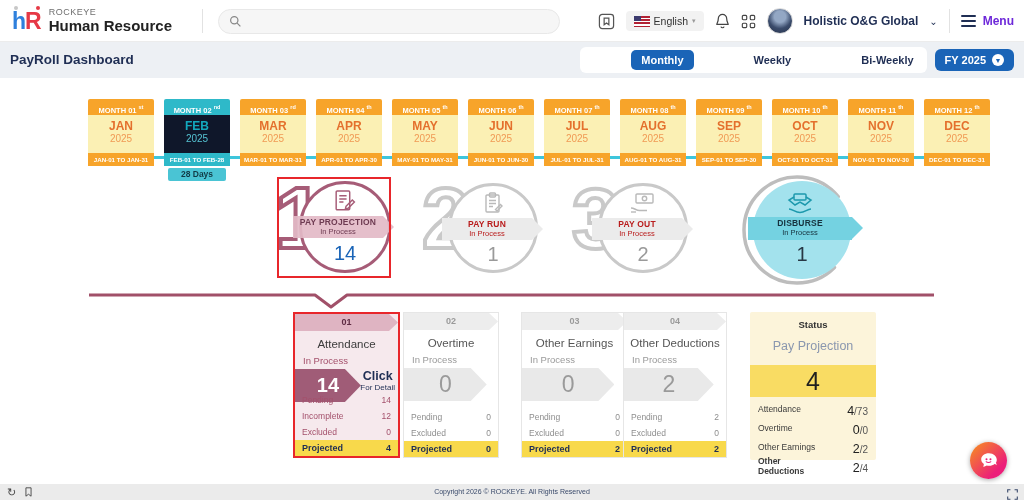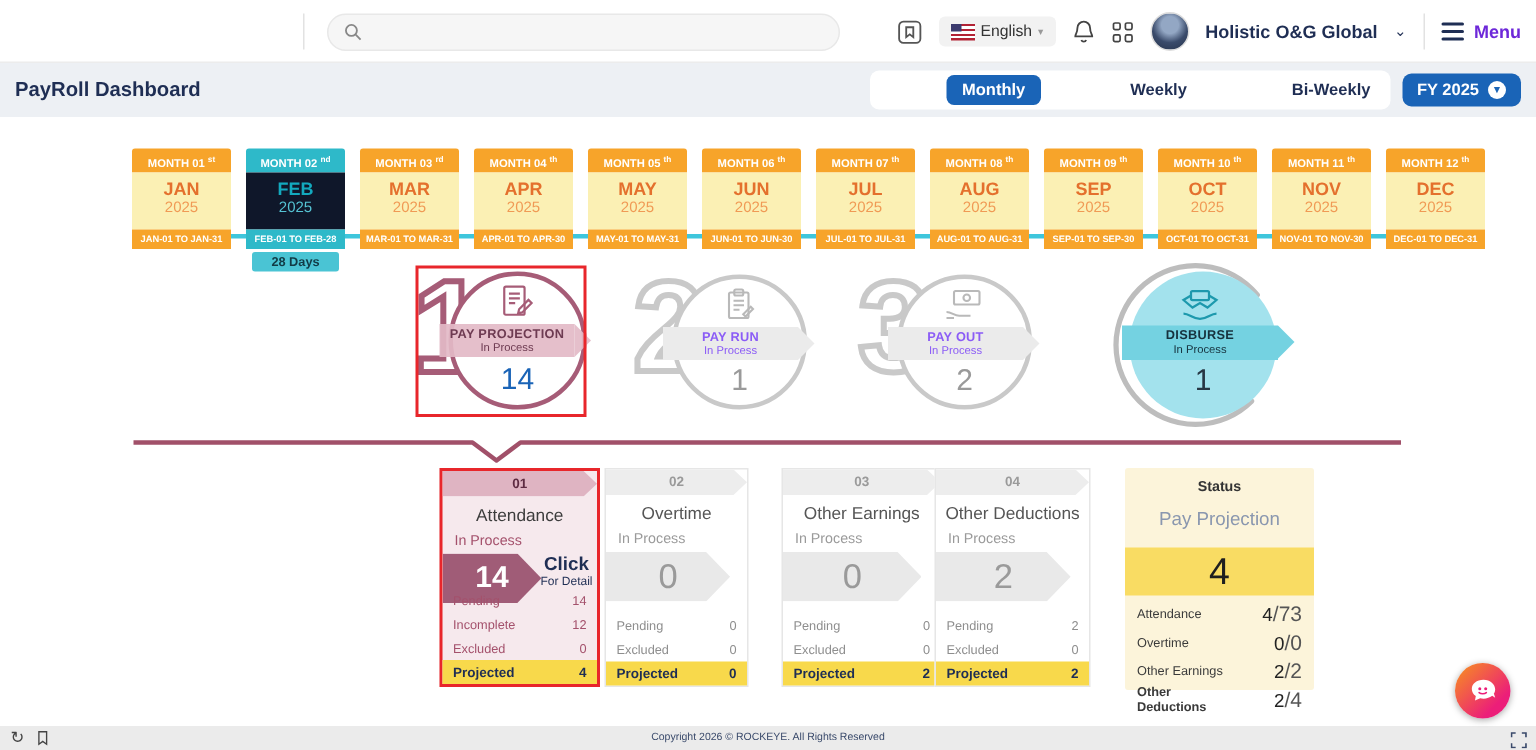--- a/index.html
+++ b/index.html
@@ -78,21 +78,21 @@
   
   .hc-circle { position:absolute; left:9px; top:9px; width:94px; height:94px; border-radius:50%; background:#DCEBF9; z-index:2; }
   .hc-band { left:2px; top:40px; width:104px; height:22px; background:#BFDAF3; color:#1F2E54; }
   .hc-band::after { border-left:11px solid #BFDAF3; }
   .hc-val { left:0; top:66px; width:108px; color:#1A64B7; font-size:13px; font-weight:bold; }
 
   
   .sel-box { position:absolute; left:277px; top:177px; width:114px; height:101px; border:2.5px solid #E8262B; z-index:6; pointer-events:none; }
   .pp-band { background:rgba(227,186,199,.92); color:#6E3B52; }
   .pp-band::after { border-left:11px solid rgba(227,186,199,.92); }
-  .gray-band { background:#EBEBEB; color:#8b5cf6; }
+  .gray-band { background:#EBEBEB; color:#b91c1c; }
   .gray-band::after { border-left:11px solid #EBEBEB; }
   .cy-band { background:#74D2E1; color:#16323E; }
   .cy-band::after { border-left:11px solid #74D2E1; }
 
   
   .divider-svg { position:absolute; left:0; top:286px; z-index:3; }
 
   
   .card { position:absolute; top:312px; height:146px; background:#fff; border:1px solid #e6e6e6; }
   .card.sel { background:#F6E9ED; border:2.5px solid #E8262B; }
@@ -116,36 +116,46 @@
   
   .status-card { position:absolute; left:750px; top:312px; width:126px; height:148px; background:#FCF4DA; border-radius:2px; }
   .st-h { text-align:center; font-size:9.5px; font-weight:bold; color:#333; margin-top:7px; }
   .st-title { text-align:center; font-size:12.5px; color:#8A97AF; margin-top:9px; }
   .st-band { margin-top:12px; height:32px; background:#F9DC63; display:flex; align-items:center; justify-content:center; font-size:25px; color:#1f1f1f; }
   .st-rows { margin-top:3px; padding:0 8px; }
   .st-row { display:flex; justify-content:space-between; align-items:center; min-height:19px; }
   .st-label { font-size:8.5px; color:#3a3a3a; width:62px; line-height:1.1; }
   .st-row:last-child .st-label { font-weight:bold; }
   .st-num { font-size:12.5px; color:#222; }
-  .st-den { font-size:14px; color:#555;margin-top:17px; }
+  .st-den { font-size:10px; color:#555;margin-top:17px; }
 
   
   .chat { position:absolute; right:17px; bottom:21px; width:37px; height:37px; border-radius:50%; background:linear-gradient(135deg,#F7941D 0%,#EC1E79 75%); box-shadow:0 1px 5px rgba(0,0,0,.35); display:flex; align-items:center; justify-content:center; cursor:pointer; z-index:30; }
   .footer { position:absolute; left:0; right:0; bottom:0; height:16px; background:#ebebeb; z-index:25; }
   .foot-center { position:absolute; left:0; right:0; text-align:center; font-size:7px; color:#3A4A6B; line-height:16px; }
   .foot-left { position:absolute; left:7px; top:0; height:16px; display:flex; align-items:center; gap:8px; color:#444; }
   .refresh-glyph { font-size:11px; line-height:1; cursor:pointer; }
   .foot-right { position:absolute; right:6px; top:2px; cursor:pointer; }
 </style>
 </head>
 <body>
 
 <div class="screen">
 
   <div class="hdr">
+    <div class="logo">
+      <div class="mark">
+        <span class="dot1"></span><span class="dot2"></span>
+        <span class="m-h">h</span><span class="m-r">R</span>
+      </div>
+      <div class="brand">
+        <span class="brand-top">ROCKEYE</span>
+        <span class="brand-bottom">Human Resource</span>
+      </div>
+    </div>
     <div class="hdr-divider"></div>
     <div class="search">
       <svg width="13" height="13" viewBox="0 0 16 16" fill="none" stroke="#888" stroke-width="1.5">
           <circle cx="6.5" cy="6.5" r="4.5"></circle>
           <line x1="10" y1="10" x2="14" y2="14"></line>
         </svg>
       <input type="text" value="" style="">
     </div>
     <div class="hdr-right">
       <span class="icon-btn">

